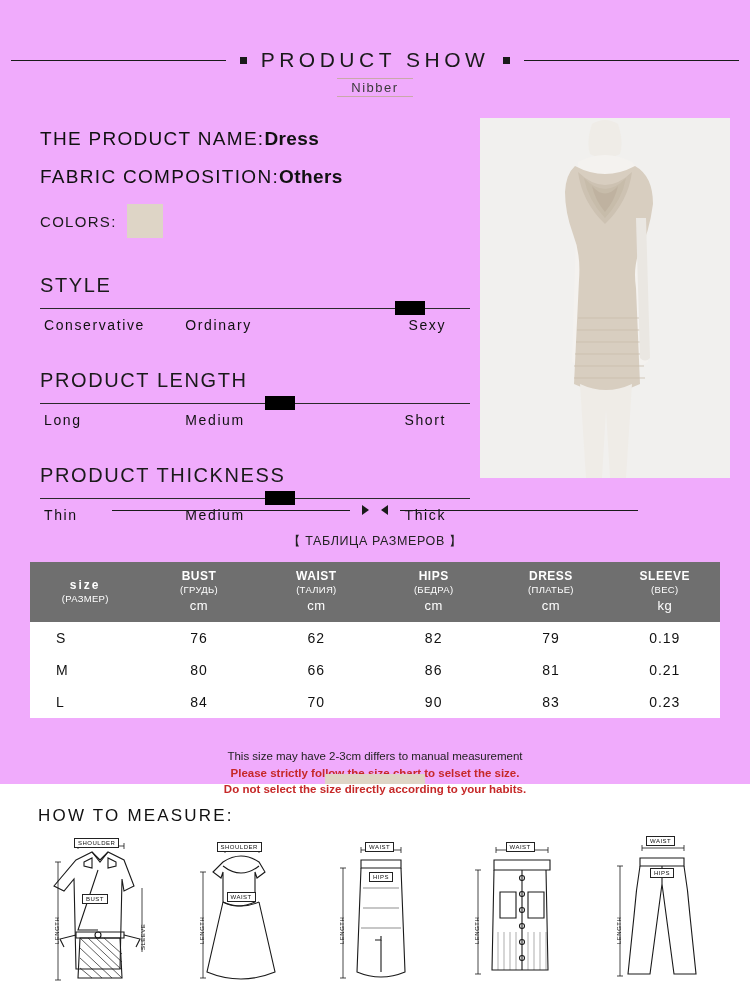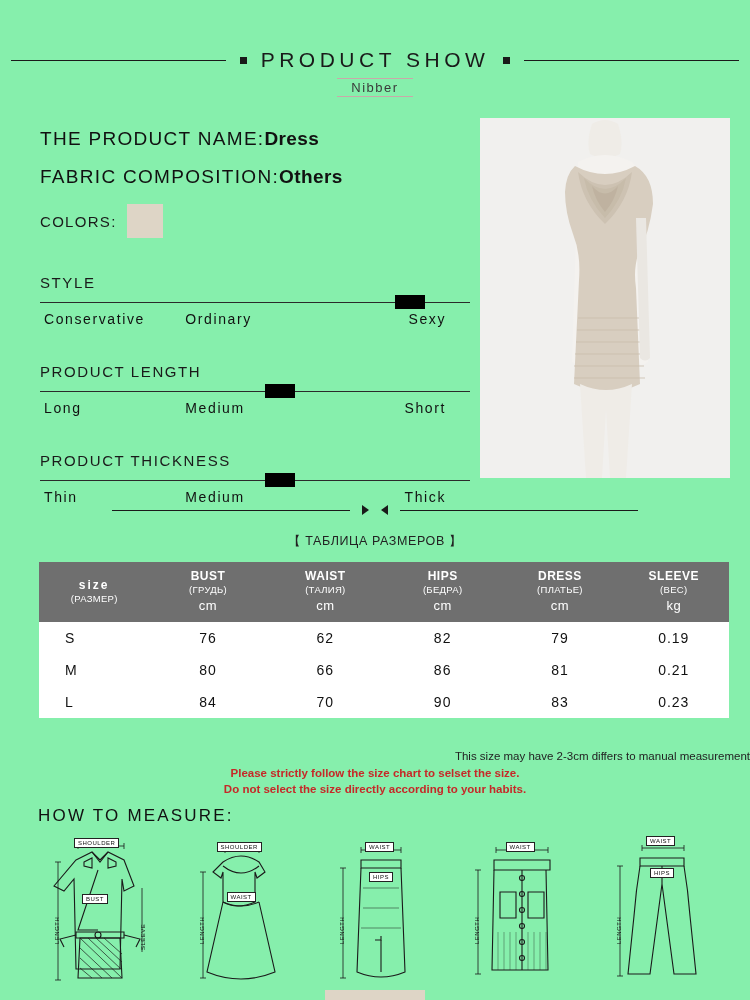--- a/index.html
+++ b/index.html
@@ -6,22 +6,22 @@
   html, body {
     margin: 0; padding: 0;
     width: 750px; height: 1000px;
     background: #ffffff;
     font-family: "Liberation Sans", sans-serif;
     color: #1a1a1a;
     overflow: hidden;
   }
   .page {
     position: relative;
-    width: 750px; height: 1000px;
-    background: #86efac;
+    width: 750px; height: 784px;
+    background: #f0abfc;
   }
 
   
   .ps-header {
     position: absolute;
     top: 48px; left: 0; width: 750px;
     display: flex; align-items: center; justify-content: center;
     gap: 14px;
   }
   .ps-rule {
@@ -67,21 +67,21 @@
   .colors-label { font-size: 15px; letter-spacing: 1.3px; }
   .swatch {
     width: 36px; height: 34px;
     background: #ded5c6;
     display: inline-block;
   }
 
   
   .scale { margin-top: 6px; }
   .scale-title {
-    font-size: 15px; letter-spacing: 1.6px;
+    font-size: 20px; letter-spacing: 1.6px;
     margin-bottom: 4px;
     margin-top: 36px;
   }
   .scale-bar {
     position: relative;
     height: 14px;
     margin-bottom: 2px;
   }
   .scale-bar .line {
     position: absolute; left: 0; right: 0; top: 7px;
@@ -133,21 +133,21 @@
   }
   .st-sub {
     position: absolute;
     top: 533px; left: 0; width: 750px; text-align: center;
     font-size: 12.5px; letter-spacing: 0.6px; color: #222;
   }
 
   
   table.sizetable {
     position: absolute;
-    top: 562px; left: 39px;
+    top: 562px; left: 30px;
     width: 690px;
     border-collapse: collapse;
   }
   table.sizetable thead th {
     background: #6f6f6f;
     color: #fff;
     font-weight: 700;
     font-size: 12px;
     padding: 6px 2px 7px;
     text-align: center;
@@ -170,21 +170,21 @@
   }
   table.sizetable tbody td.size-cell { text-align: left; padding-left: 26px; letter-spacing: 1.5px;}
   table.sizetable tbody tr { background: #fff; }
 
   .notes {
     position: absolute;
     top: 748px; left: 0; width: 750px;
     text-align: center;
     line-height: 1.45;
   }
-  .notes .n1 { font-size: 11.5px; color: #222; text-align: right; }
+  .notes .n1 { font-size: 11.5px; color: #222; }
   .notes .n2 { font-size: 11.5px; color: #c62828; font-weight: 700; }
   .notes .n3 { font-size: 11.5px; color: #c62828; font-weight: 600; }
 
   
   .htm-title {
     position: absolute;
     top: 806px; left: 38px;
     font-size: 17px; letter-spacing: 2.2px; color: #111;
   }
   .htm-figs {

